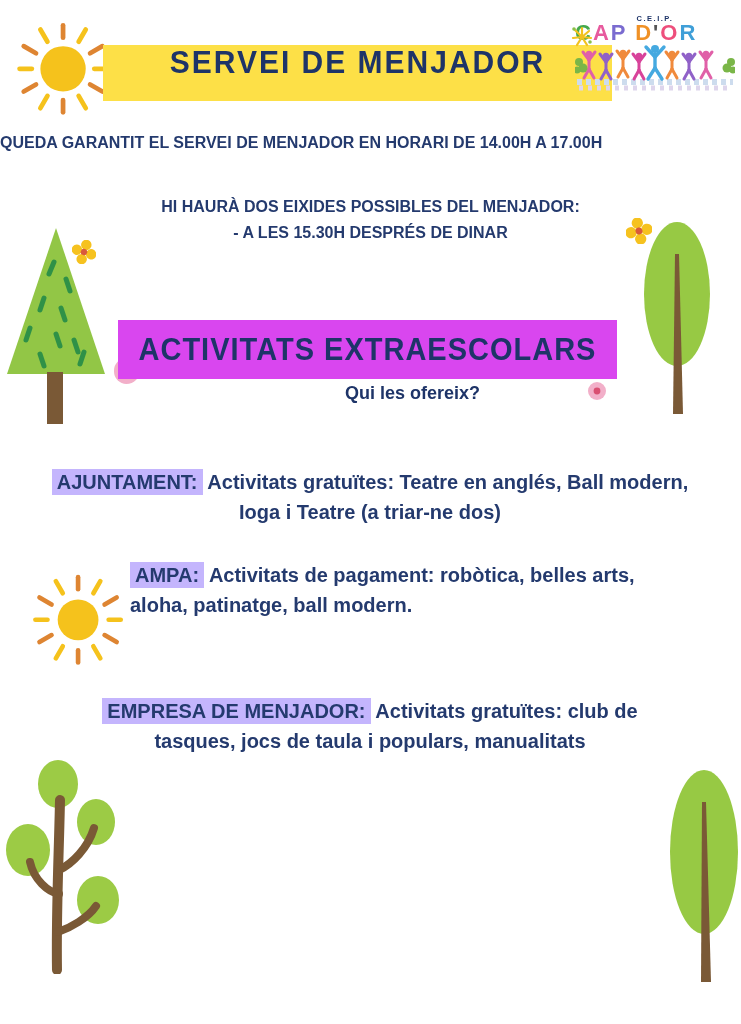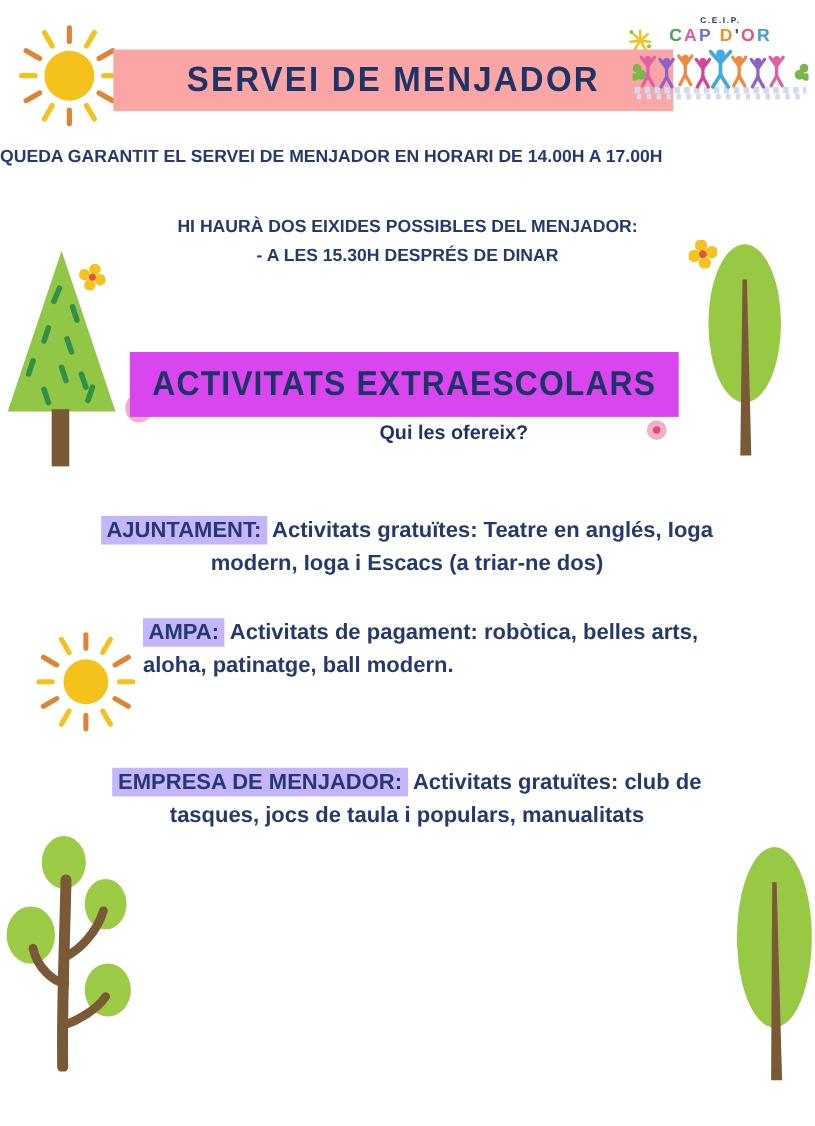--- a/index.html
+++ b/index.html
@@ -4,22 +4,22 @@
 <style>
   html,body{margin:0;padding:0;background:#e8e8e8;}
   .poster{
     position:relative;width:741px;height:1024px;background:#ffffff;
     font-family:"Liberation Sans", sans-serif;color:#243a6e;overflow:hidden;
     margin:0 auto;
   }
   .abs{position:absolute;}
   
   .title-banner{
-    left:103px;top:45px;width:509px;height:56px;background:#fca5a5;
-    display:flex;align-items:center;justify-content:center;
+    left:103px;top:45px;width:509px;height:56px;background:#fde047;
+    display:flex;align-items:flex-start;justify-content:center;
   }
   .title-banner .banner-text{
     font-size:30px;font-weight:700;color:#1e3468;letter-spacing:2px;
     white-space:nowrap;transform:scaleY(1.06);
   }
   .activities-banner{
     left:118px;top:320px;width:499px;height:59px;background:#d946ef;
     display:flex;align-items:center;justify-content:center;z-index:2;
   }
   .activities-banner .banner-text{
@@ -49,21 +49,21 @@
     font-size:20px;font-weight:700;line-height:28.5px;color:#243a6e;
   }
   
   .logo{left:575px;top:12px;width:160px;height:95px;}
   .logo-star{position:absolute;left:-4px;top:14px;}
   .logo-prefix{
     text-align:center;font-size:7.5px;font-weight:700;letter-spacing:1.5px;
     color:#1e3468;margin-top:2px;
   }
   .logo-name{
-    text-align:center;font-size:16px;font-weight:700;letter-spacing:2px;
+    font-size:22px;font-weight:700;letter-spacing:2px;
     line-height:20px;
   }
   .logo-name span{white-space:pre;}
   .logo-figures{display:block;margin-top:1px;}
   
 </style>
 </head>
 <body>
 
 <div class="poster">
@@ -242,21 +242,21 @@
 
   <svg class="abs" style="left:587px;top:381px" width="20" height="20" viewBox="0 0 20 20">
     <circle cx="10" cy="10" r="9" fill="#f2afc9"></circle>
     <circle cx="10" cy="10" r="3.4" fill="#d94f72"></circle>
   </svg>
 
   <div class="abs subtitle">Qui les ofereix?</div>
 
   <p class="abs provider" id="prov-ajuntament">
     <span class="hl">AJUNTAMENT:</span>
-    <span>Activitats gratuïtes: Teatre en anglés, Ioga modern, Ioga i Escacs (a triar-ne dos)</span>
+    <span>Activitats gratuïtes: Teatre en anglés, Ball modern, Ioga i Teatre (a triar-ne dos)</span>
   </p>
 
   <p class="abs provider" id="prov-ampa">
     <span class="hl">AMPA:</span>
     <span>Activitats de pagament: robòtica, belles arts, aloha, patinatge, ball modern.</span>
   </p>
 
   <svg class="abs" style="left:28px;top:566px" width="102" height="102" viewBox="0 0 110 110">
     <circle cx="54" cy="58" r="22" fill="#f5c21c"></circle>
     <g stroke-width="5" stroke-linecap="round">

